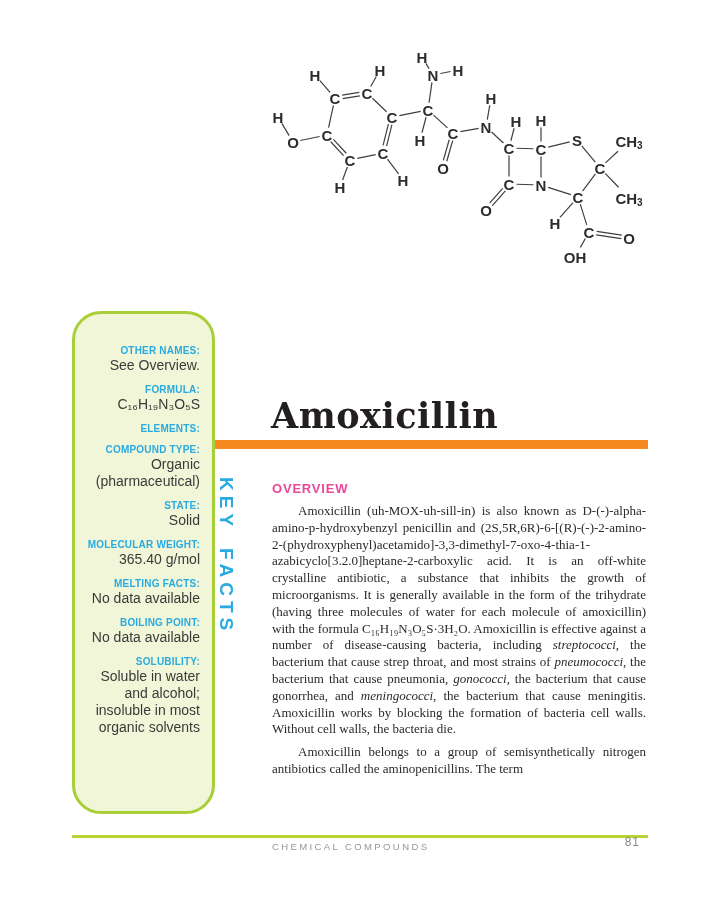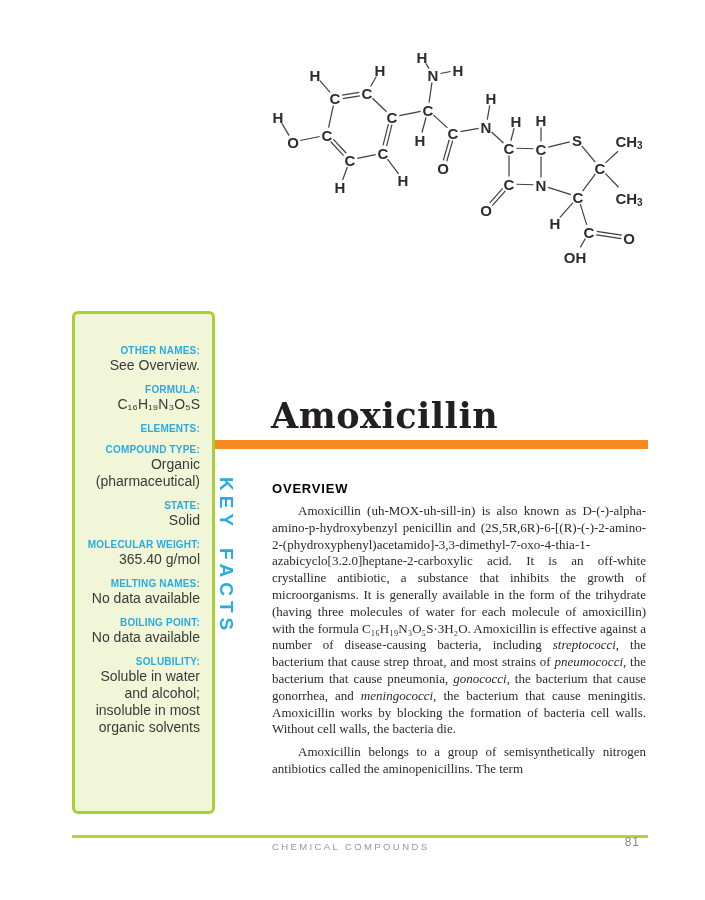--- a/index.html
+++ b/index.html
@@ -8,41 +8,41 @@
     font-family:"Liberation Sans", sans-serif; overflow:hidden;
   }
   
   #mol { position:absolute; left:230px; top:30px; width:460px; height:245px; }
   #mol line { stroke:#403f3e; stroke-width:1.2; }
   #mol text { font-family:"Liberation Sans", sans-serif; font-size:15px; font-weight:bold; fill:#2d2c2b; }
   #mol .sub { font-size:10px; }
   
   .kf-box {
     position:absolute; left:72px; top:311px; width:143px; height:503px; box-sizing:border-box;
-    background:#f2f6d9; border:3px solid #a9cf38; border-radius:6px;
+    background:#f2f6d9; border:3px solid #a9cf38; border-radius:29px;
     padding:31px 12px 18px 8px;
   }
   .kf-item { text-align:right; margin-bottom:10px; }
   .kf-label { color:#29abe2; font-weight:bold; font-size:10px; letter-spacing:0.2px; }
   .kf-value { color:#3a3a38; font-size:14px; line-height:17px; margin-top:1px; }
   .kf-vertical {
     position:absolute; left:215px; top:477px; height:220px;
     writing-mode:vertical-rl; font-size:19px; font-weight:bold; color:#29abe2;
     letter-spacing:5px; word-spacing:7px; white-space:nowrap;
   }
   
   .article-title {
     position:absolute; left:271px; top:397px; margin:0;
     font-family:"DejaVu Serif", serif; font-weight:bold; font-size:35px; line-height:38px;
     color:#231f20; letter-spacing:0.5px;
   }
   .title-rule { position:absolute; left:215px; top:440px; width:433px; height:9px; background:#f6891f; }
   .overview-heading {
     position:absolute; left:272px; top:481px; margin:0;
-    font-size:13px; font-weight:bold; color:#000000; letter-spacing:0.8px;
+    font-size:13px; font-weight:bold; color:#ec4899; letter-spacing:0.8px;
   }
   .body-col {
     position:absolute; left:272px; top:503px; width:374px;
     font-family:"Liberation Serif", serif; font-size:13px; line-height:16.8px;
     color:#2b2a29; text-align:justify;
   }
   .body-col p { margin:0 0 6px 0; text-indent:26px; }
   
   .footer-rule { position:absolute; left:72px; top:835px; width:576px; height:3px; background:#b7d433; }
   .footer-title {
@@ -163,21 +163,21 @@
         </div>
         <div class="kf-item">
           <div class="kf-label">STATE:</div>
           <div class="kf-value">Solid</div>
         </div>
         <div class="kf-item">
           <div class="kf-label">MOLECULAR WEIGHT:</div>
           <div class="kf-value">365.40 g/mol</div>
         </div>
         <div class="kf-item">
-          <div class="kf-label">MELTING NAMES:</div>
+          <div class="kf-label">MELTING FACTS:</div>
           <div class="kf-value">No data available</div>
         </div>
         <div class="kf-item">
           <div class="kf-label">BOILING POINT:</div>
           <div class="kf-value">No data available</div>
         </div>
         <div class="kf-item">
           <div class="kf-label">SOLUBILITY:</div>
           <div class="kf-value">Soluble in water and alcohol; insoluble in most organic solvents</div>
         </div>

